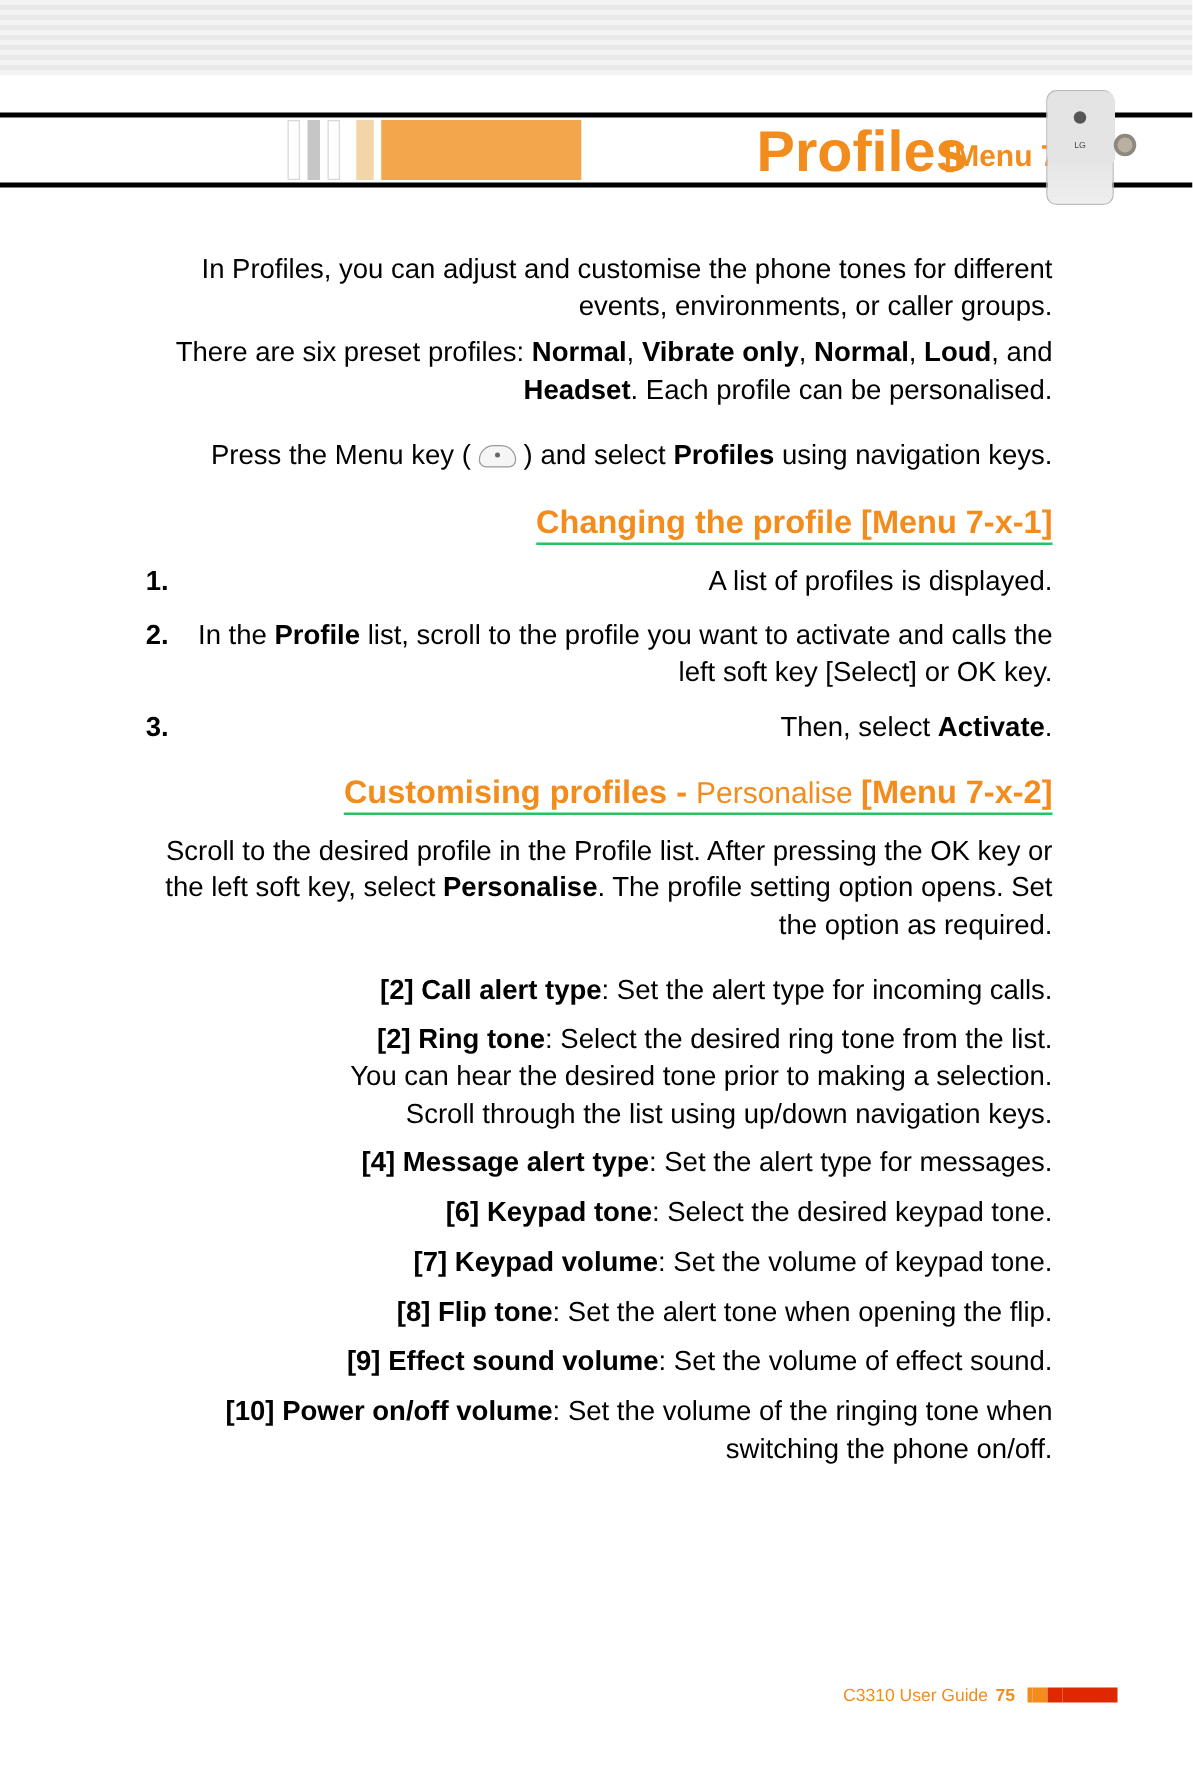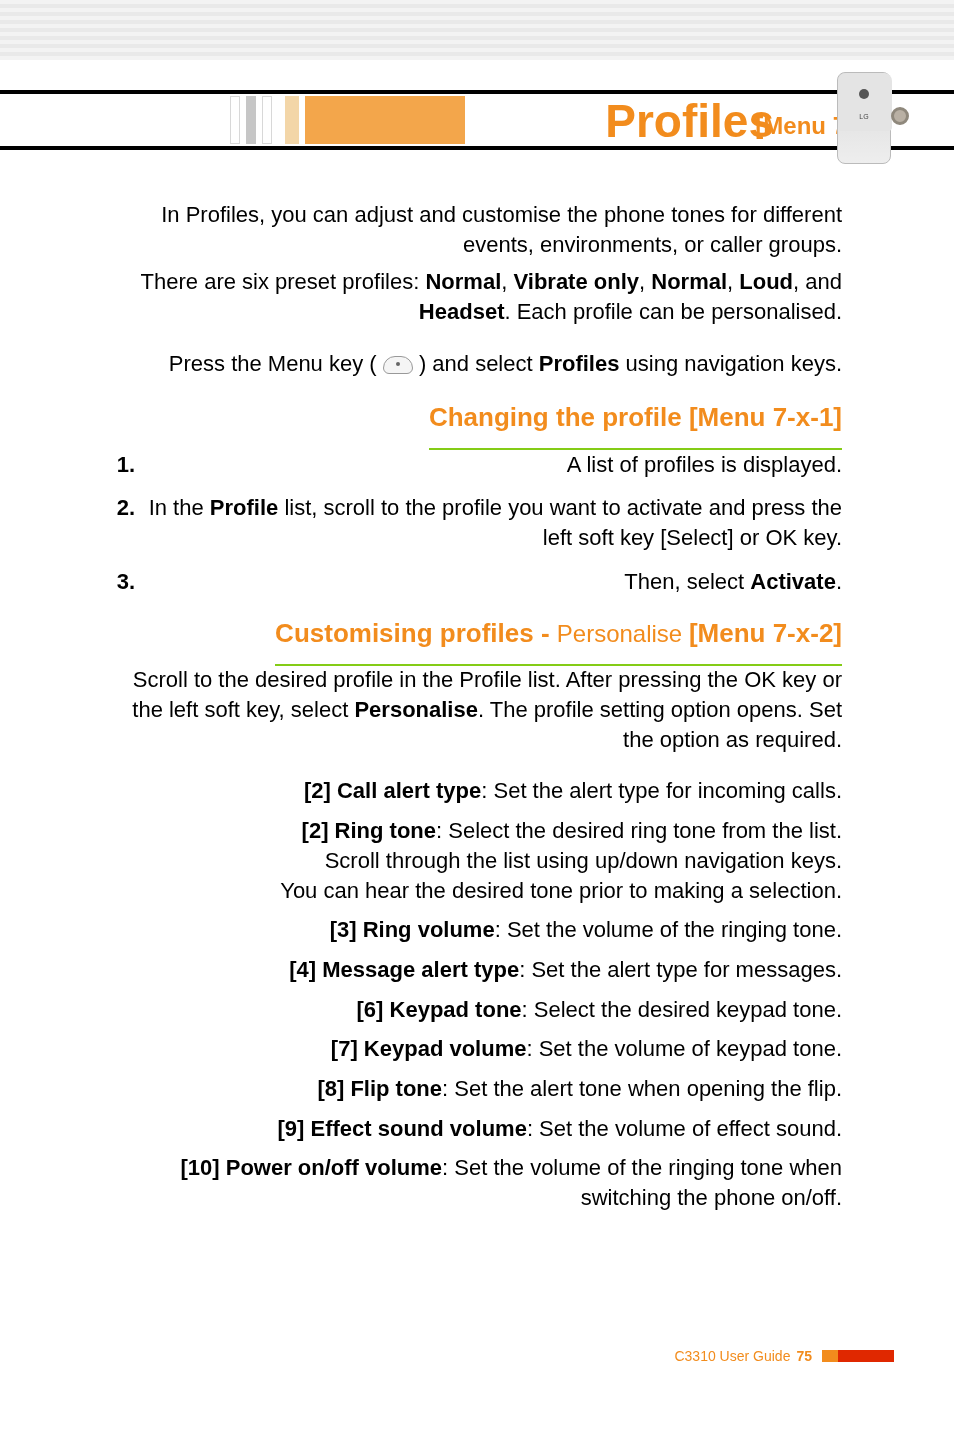--- a/index.html
+++ b/index.html
@@ -33,21 +33,21 @@
 
   
   .content { position:absolute; top:200px; left:105px; right:112px; color:#000; font-size:22px; line-height:1.35; }
   .content p { margin-bottom:8px; }
   .content .block { margin-bottom:22px; }
 
   .menu-key-icon { display:inline-block; width:30px; height:18px; border:1px solid #999; border-radius:12px 12px 6px 6px; position:relative; vertical-align:middle; background:#f5f5f5; }
   .menu-key-icon::after { content:""; position:absolute; width:4px; height:4px; background:#666; border-radius:50%; top:5px; left:12px; }
 
   .section-title { color:#f28c1d; font-size:26px; font-weight:bold; margin-top:12px; margin-bottom:14px; }
-  .section-title .underline { border-bottom:2px solid #84cc16; padding-bottom:16px; }
+  .section-title .underline { border-bottom:2px solid #22c55e; padding-bottom:2px; }
   .section-title .thin { font-weight:normal; font-size:24px; }
 
   ol.numbered { list-style:none; margin-bottom:20px; }
   ol.numbered li { display:flex; margin-bottom:14px; }
   ol.numbered li .num { font-weight:bold; width:30px; flex-shrink:0; }
   ol.numbered li .text { flex:1; }
 
   .opts { list-style:none; }
   .opts li { margin-bottom:10px; }
   .opts li .indent { display:block; padding-left:36px; }
@@ -111,21 +111,21 @@
     </div>
 
     <ol class="numbered">
       <li>
         <span class="num">1.</span>
         <span class="text">A list of profiles is displayed.</span>
       </li>
       <li>
         <span class="num">2.</span>
         <span class="text">
-          <span>In the </span><span class="bold">Profile</span><span> list, scroll to the profile you want to activate and press the left soft key [Select] or OK key.</span>
+          <span>In the </span><span class="bold">Profile</span><span> list, scroll to the profile you want to activate and calls the left soft key [Select] or OK key.</span>
         </span>
       </li>
       <li>
         <span class="num">3.</span>
         <span class="text">
           <span>Then, select </span><span class="bold">Activate</span><span>.</span>
         </span>
       </li>
     </ol>
 
@@ -136,24 +136,23 @@
     </div>
 
     <p class="block">
       <span>Scroll to the desired profile in the Profile list. After pressing the OK key or the left soft key, select </span><span class="bold">Personalise</span><span>. The profile setting option opens. Set the option as required.</span>
     </p>
 
     <ul class="opts">
       <li><span class="bold">[2] Call alert type</span><span>: Set the alert type for incoming calls.</span></li>
       <li>
         <span class="bold">[2] Ring tone</span><span>: Select the desired ring tone from the list.</span>
+        <span class="indent">You can hear the desired tone prior to making a selection.</span>
         <span class="indent">Scroll through the list using up/down navigation keys.</span>
-        <span class="indent">You can hear the desired tone prior to making a selection.</span>
       </li>
-      <li><span class="bold">[3] Ring volume</span><span>: Set the volume of the ringing tone.</span></li>
       <li><span class="bold">[4] Message alert type</span><span>: Set the alert type for messages.</span></li>
       <li><span class="bold">[6] Keypad tone</span><span>: Select the desired keypad tone.</span></li>
       <li><span class="bold">[7] Keypad volume</span><span>: Set the volume of keypad tone.</span></li>
       <li><span class="bold">[8] Flip tone</span><span>: Set the alert tone when opening the flip.</span></li>
       <li><span class="bold">[9] Effect sound volume</span><span>: Set the volume of effect sound.</span></li>
       <li><span class="bold">[10] Power on/off volume</span>: Set the volume of the ringing tone when<span class="indent" style="padding-left:48px">switching the phone on/off.</span></li>
     </ul>
 
   </div>
 

